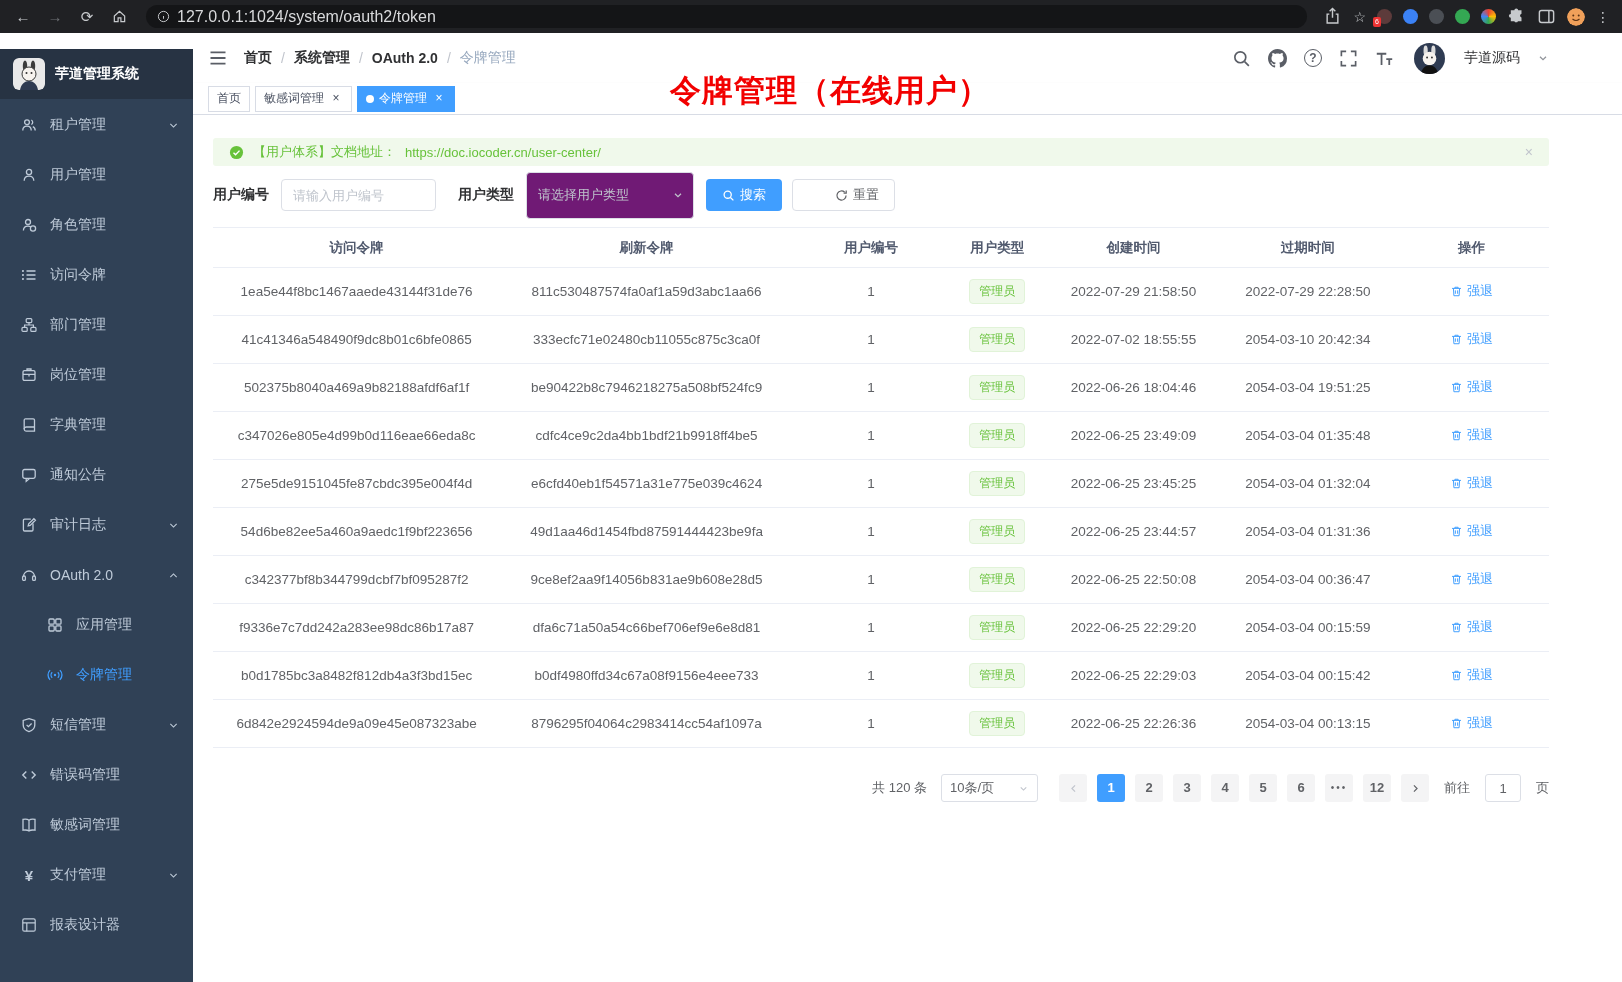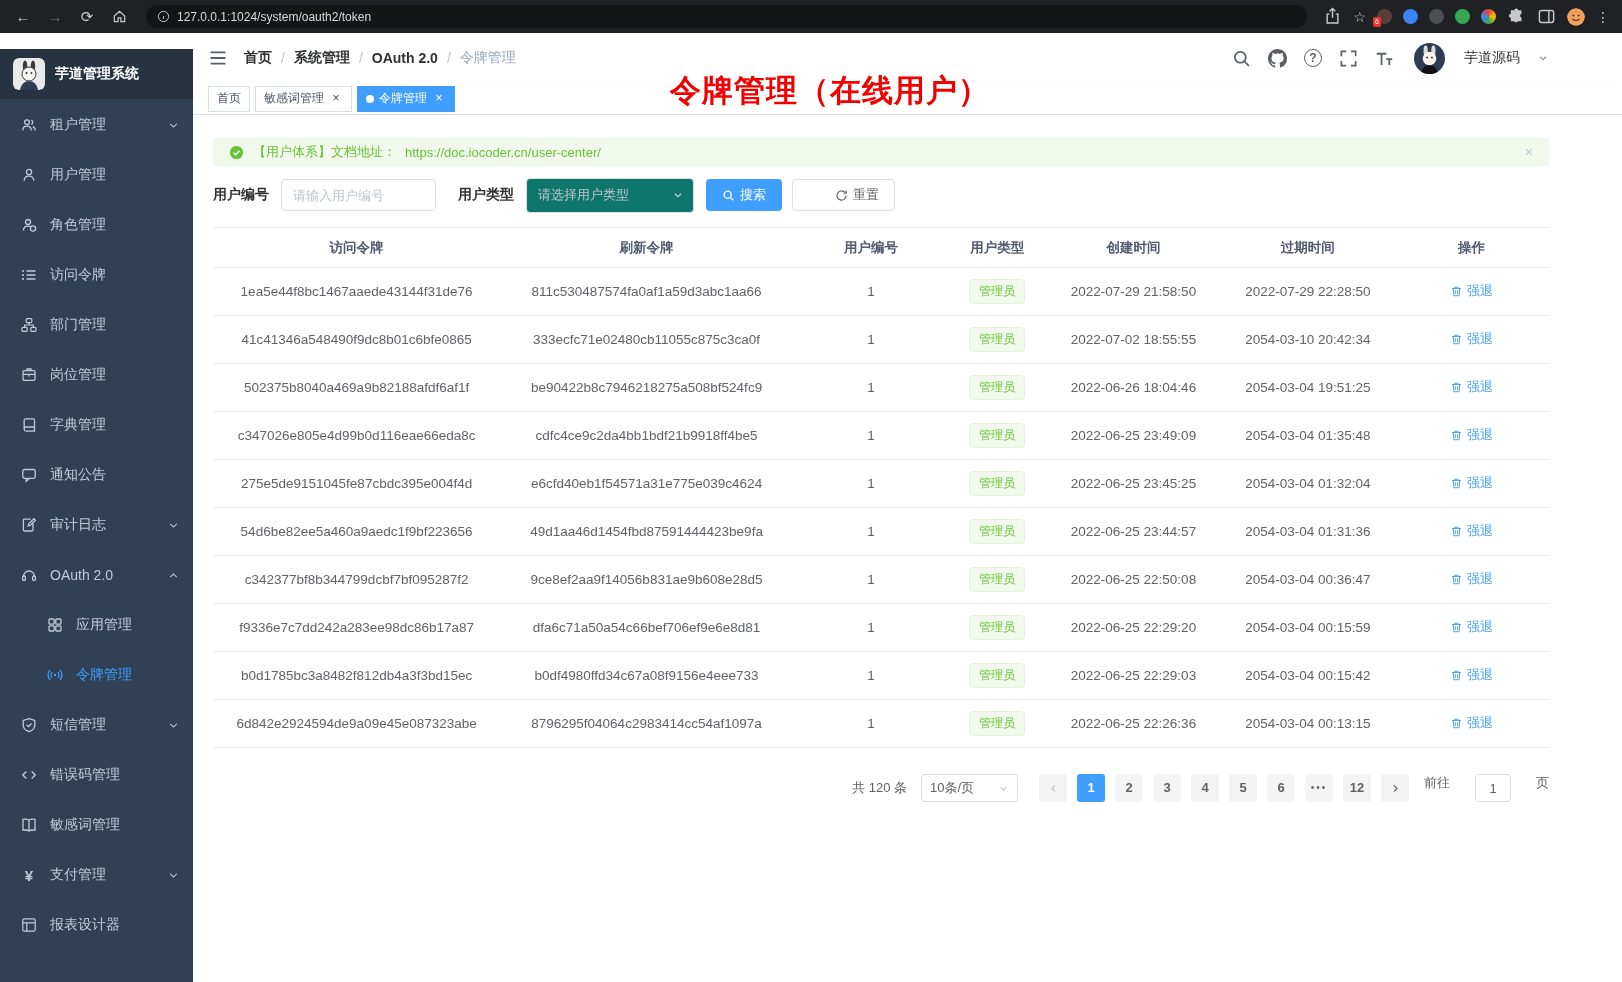--- a/index.html
+++ b/index.html
@@ -10,21 +10,21 @@
   }
   svg { display:block; }
 
   
   .browser-bar { position:absolute; left:0; top:0; width:100%; height:33px;
     background:#202124; display:flex; align-items:center; padding:0 12px; gap:10px; }
   .bnav { width:22px; height:22px; display:flex; align-items:center; justify-content:center;
     color:#c7cacd; font-size:15px; border-radius:50%; cursor:pointer; }
   .bnav.dim { color:#6e7175; }
   .url-pill { flex:1; height:23px; margin:0 6px; background:#141517; border-radius:12px;
-    display:flex; align-items:center; padding:0 11px; gap:7px; color:#d9dadc; font-size:12px; }
+    display:flex; align-items:center; padding:0 11px; gap:7px; color:#d9dadc; font-size:16px; }
   .chrome-right { display:flex; align-items:center; gap:11px; }
   .extdot { width:15px; height:15px; border-radius:50%; position:relative; }
   .ext-badge { position:absolute; left:-4px; bottom:-3px; background:#e33; color:#fff;
     font-size:7px; line-height:8px; padding:1px 2px; border-radius:2px; }
   .chrome-avatar { width:18px; height:18px; border-radius:50%; overflow:hidden; }
 
   
   .annotation { position:absolute; left:670px; top:70px; z-index:60;
     font-size:31px; font-weight:700; color:#f20000; letter-spacing:1px; }
 
@@ -80,23 +80,23 @@
     padding:0 16px; gap:9px; font-size:13px; color:#67c23a; }
   .alert a { color:#67c23a; text-decoration:none; }
   .alert .aclose { margin-left:auto; color:#c0c4cc; font-size:14px; cursor:pointer; }
 
   .filter-row { margin-top:13px; display:flex; align-items:center; height:32px; }
   .f-label { font-size:14px; font-weight:700; color:#303133; margin-right:12px; white-space:nowrap; }
   .f-input { width:155px; height:32px; border:1px solid #dcdfe6; border-radius:4px;
     padding:0 11px; font-size:13px; color:#606266; outline:none;
     font-family:"Liberation Sans","DejaVu Sans",sans-serif; }
   .f-input::placeholder { color:#bfc4cc; }
-  .f-select { width:168px; height:35px; border:1px solid #dcdfe6; border-radius:4px;
+  .f-select { width:168px; height:47px; border:1px solid #dcdfe6; border-radius:4px;
     display:flex; align-items:center; justify-content:space-between; padding:0 9px 0 11px;
-    font-size:13px; color:#bfc4cc; cursor:pointer; background:#0f766e; }
+    font-size:13px; color:#bfc4cc; cursor:pointer; background:#701a75; }
   .f-select .sel-caret { width:12px; height:12px; color:#c0c4cc; }
   .gap28 { width:22px; }
   .btn { height:32px; border-radius:4px; display:inline-flex; align-items:center; gap:5px;
     padding:0 15px; font-size:13px; cursor:pointer; border:1px solid transparent; }
   .btn-primary { background:#409eff; color:#fff; margin-left:12px; }
   .btn-plain { background:#fff; color:#606266; border-color:#dcdfe6; margin-left:10px;padding-left:42px; }
   .bic { width:13px; height:13px; }
 
   
   table.tokens { margin-top:16px; width:100%; border-collapse:collapse; table-layout:fixed; }
@@ -120,21 +120,21 @@
     color:#606266; cursor:pointer; margin-right:16px; background:#fff; }
   .size-select .sel-caret { width:11px; height:11px; color:#c0c4cc; }
   .page-btn, .page-nav { min-width:28px; height:28px; line-height:28px; text-align:center;
     background:#f4f4f5; color:#606266; border-radius:3px; margin:0 5px; cursor:pointer;
     display:inline-block; padding:0 4px; font-weight:600; }
   .page-btn.active { background:#409eff; color:#fff; }
   .page-btn.more { letter-spacing:2px; font-size:10px; font-weight:400; }
   .page-nav svg { width:11px; height:11px; margin:8.5px auto 0; }
   .page-nav.disabled { color:#c0c4cc; cursor:default; }
   .pager { display:inline-flex; align-items:center; }
-  .goto { margin-left:10px; display:flex; gap:25px; }
+  .goto { margin-left:10px; display:flex; align-items:center; gap:15px; }
   .goto-input { width:36px; height:28px; border:1px solid #dcdfe6; border-radius:3px;
     text-align:center; font-size:13px; color:#606266; outline:none;
     font-family:"Liberation Sans","DejaVu Sans",sans-serif; }
 </style>
 </head>
 <body>
 
 <div class="browser-bar">
   <span class="bnav">←</span>
   <span class="bnav dim">→</span>

